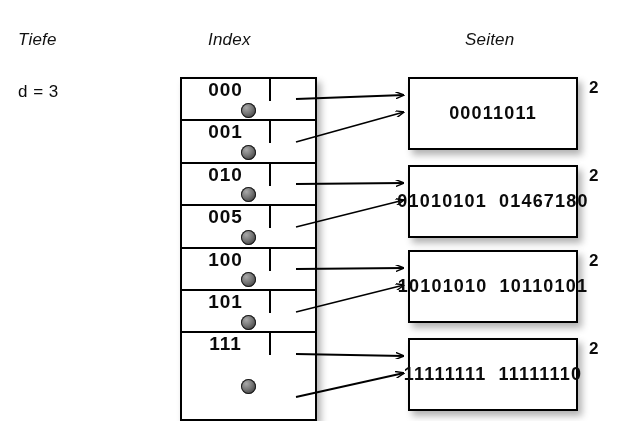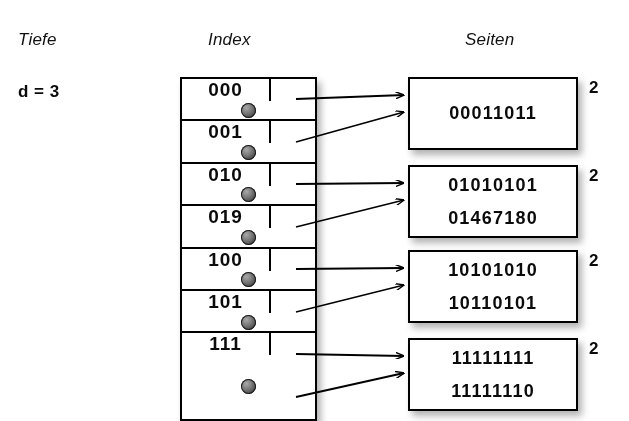--- a/index.html
+++ b/index.html
@@ -34,21 +34,21 @@
   }
   #hdr-tiefe  { left: 18px;  top: 10px; }
   #hdr-index  { left: 208px; top: 10px; }
   #hdr-seiten { left: 465px; top: 10px; }
 
   #depth-value {
     position: absolute;
     left: 18px;
     top: 62px;
     font-size: 17px;
-    font-weight: 700;
+    font-weight: 400;
     letter-spacing: 0.5px;
     white-space: nowrap;
     color: #0b0b0b;
   }
 
   
   #directory {
     position: absolute;
     left: 180px;
     top: 57px;
@@ -100,21 +100,21 @@
   .page-box {
     position: absolute;
     left: 408px;
     width: 170px;
     height: 73px;
     background: #ffffff;
     border: 2.5px solid #000;
     box-sizing: border-box;
     box-shadow: 4px 5px 7px rgba(0,0,0,0.30);
     display: flex;
-    flex-direction: column;
+    flex-direction: row;
     align-items: center;
     justify-content: center;
     gap: 12px;
   }
   .page-line {
     font-size: 18px;
     font-weight: 700;
     letter-spacing: 1.2px;
     color: #0b0b0b;
     line-height: 1.15;
@@ -161,21 +161,21 @@
         <span class="ptr-dot"></span>
       </div>
     </div>
     <div class="dir-row">
       <div class="dir-key">010</div>
       <div class="dir-ptr">
         <span class="ptr-dot"></span>
       </div>
     </div>
     <div class="dir-row">
-      <div class="dir-key">019</div>
+      <div class="dir-key">005</div>
       <div class="dir-ptr">
         <span class="ptr-dot"></span>
       </div>
     </div>
     <div class="dir-row">
       <div class="dir-key">100</div>
       <div class="dir-ptr">
         <span class="ptr-dot"></span>
       </div>
     </div>

